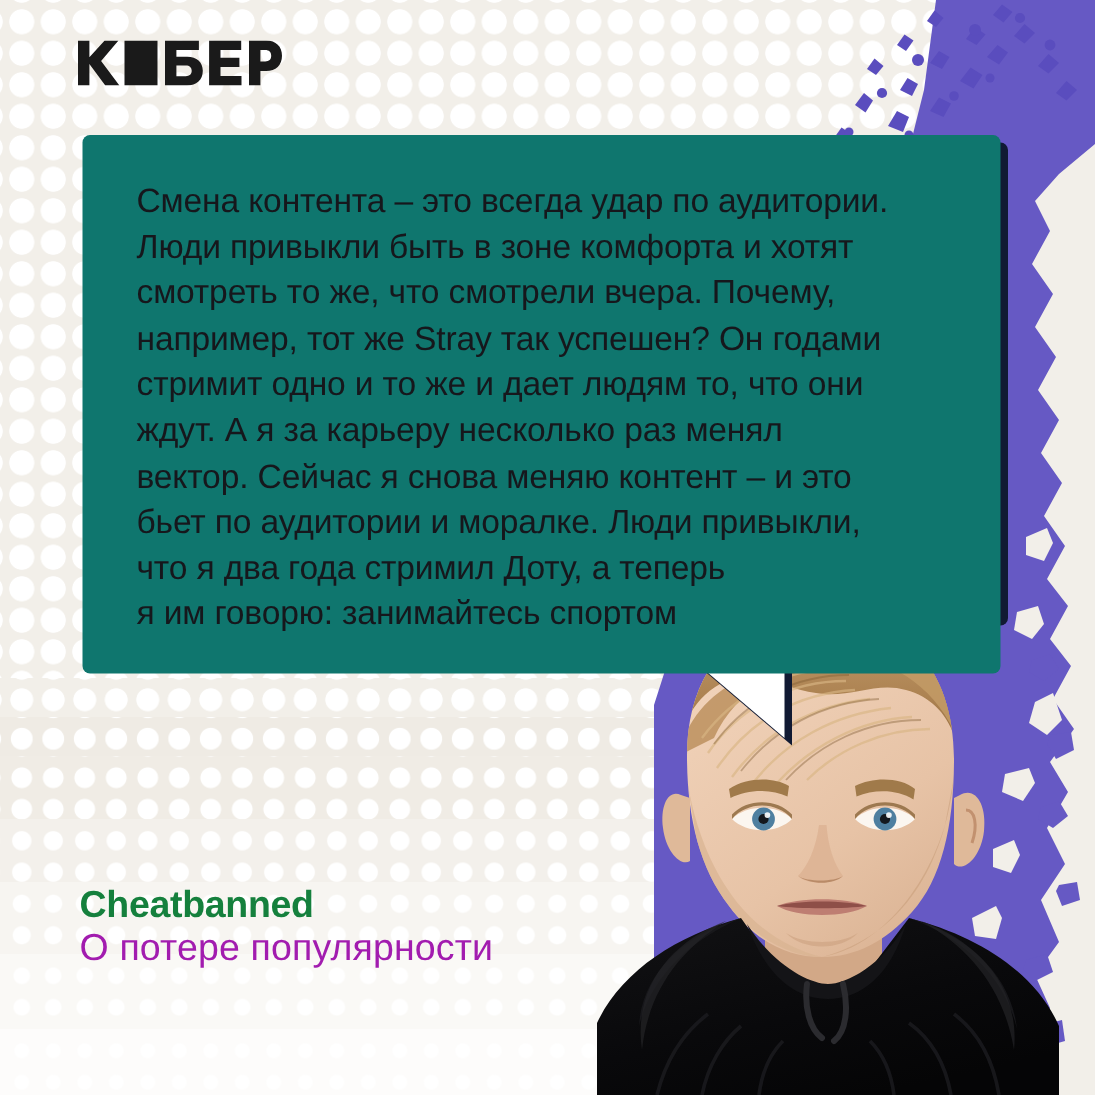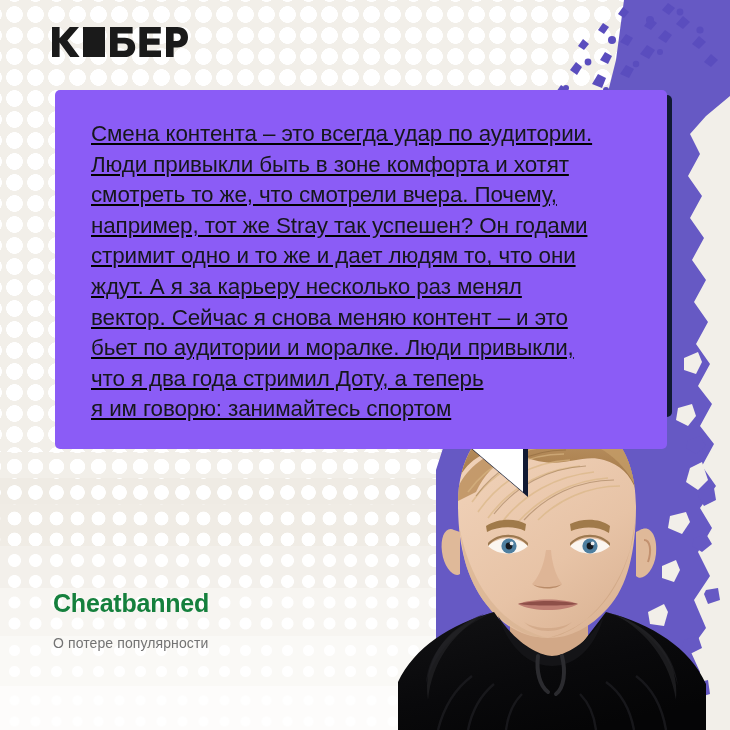--- a/index.html
+++ b/index.html
@@ -149,24 +149,23 @@
     background: #111A33;
     border-radius: 5px;
     z-index: 0;
   }
   .bubble {
     position: relative;
     z-index: 1;
     width: 612px;
     box-sizing: border-box;
     min-height: 322px;
-    background: #8b5cf6;
+    background: #0f766e;
     border-radius: 5px;
     padding: 29px 36px 24px 36px;
-    text-decoration: underline;
   }
   .bubble-text {
     margin: 0;
     font-size: 22.4px;
     line-height: 30.6px;
     color: #16171C;
     letter-spacing: -0.1px;
     white-space: pre-line;
     font-weight: 400;
   }
@@ -190,25 +189,25 @@
   }
   .caption-name {
     margin: 0;
     font-size: 25px;
     line-height: 31px;
     font-weight: 700;
     color: #15803d;
     letter-spacing: -0.2px;
   }
   .caption-sub {
-    margin: 12px 0 0 0;
-    font-size: 14px;
+    margin: 1px 0 0 0;
+    font-size: 25px;
     line-height: 25px;
     font-weight: 400;
-    color: #737373;
+    color: #a21caf;
     letter-spacing: 0.1px;
   }
 </style>
 </head>
 <body>
 
 <div class="card">
 
   <div class="halftone">
     <div class="halftone-layer ht-a"></div>

